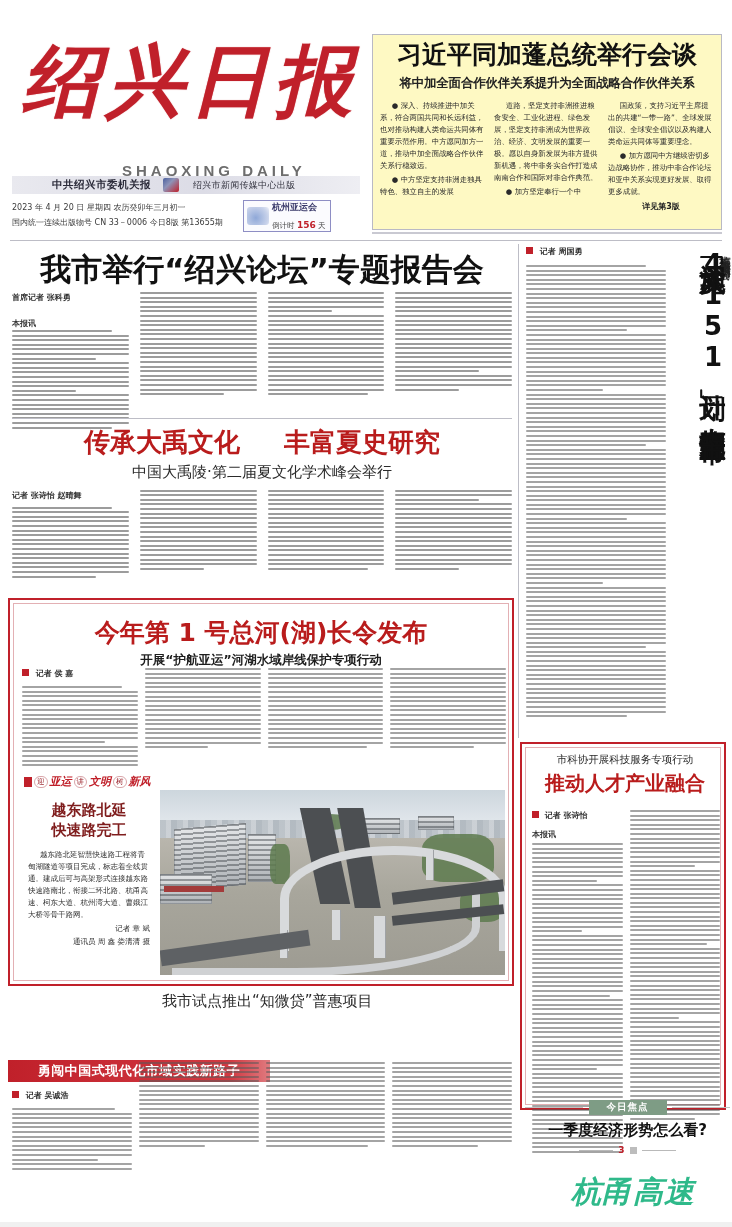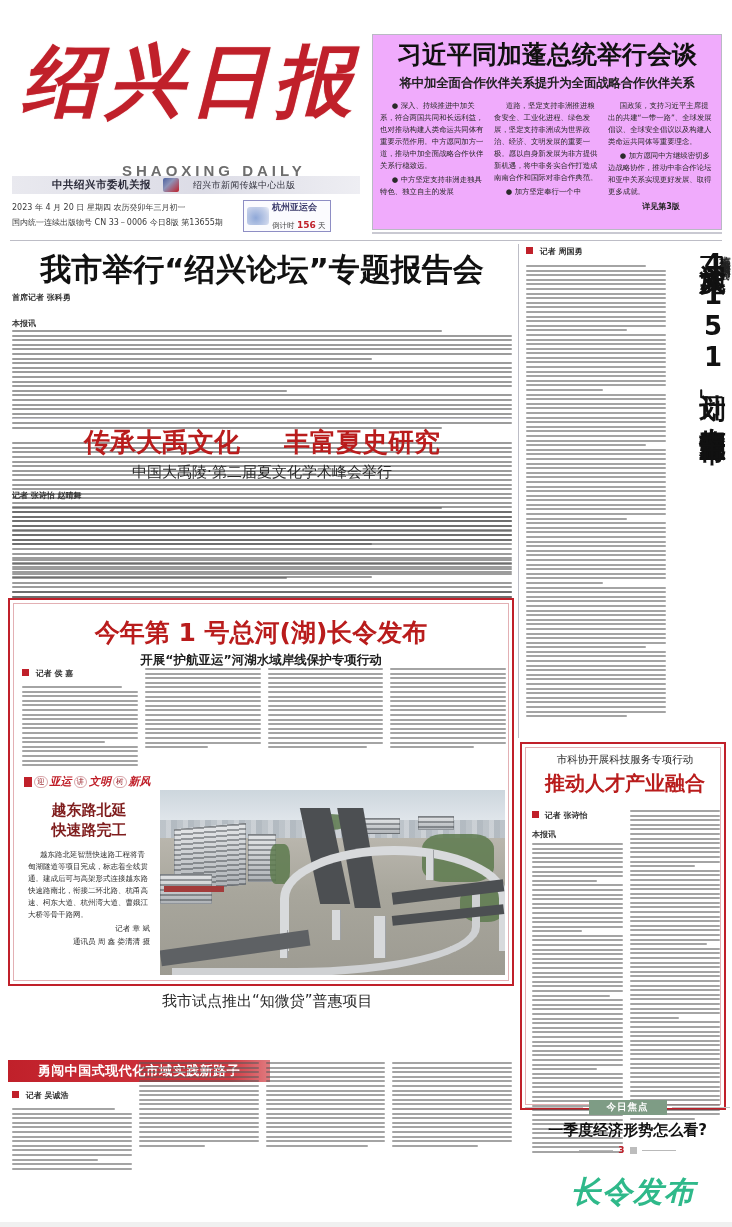--- a/index.html
+++ b/index.html
@@ -51,21 +51,21 @@
     border:1px solid #8e8ec4;display:flex;align-items:center;background:#fbfbfe;
   }
   .asiad .mark{width:22px;height:18px;margin-left:3px;
     background:radial-gradient(circle at 40% 60%,#8fa8d8,#c8d2ea 70%,#eef1f8);border-radius:3px;}
   .asiad .txt{margin-left:3px;}
   .asiad .t1{font-size:9px;font-weight:bold;color:#3a3a6a;}
   .asiad .t2{font-size:7.5px;color:#444;}
   .asiad .t2 b{color:#c0202a;font-size:9px;}
 
   
-  .lead-box{position:absolute;left:372px;top:34px;width:350px;height:196px;border:1px solid #b9b9c4;background:#f0abfc;box-sizing:border-box;padding:6px 7px;}
+  .lead-box{position:absolute;left:372px;top:34px;width:350px;height:196px;border:1px solid #b9b9c4;background:#fef9c3;box-sizing:border-box;padding:6px 7px;}
   .lead-h1{font-size:25px;font-weight:bold;color:#111;text-align:center;letter-spacing:0px;line-height:1.12;
     font-family:"DejaVu Sans","Liberation Sans",sans-serif;}
   .lead-h2{font-size:12.5px;font-weight:bold;color:#222;text-align:center;margin-top:6px;letter-spacing:-.2px;}
   .lead-cols{display:flex;gap:8px;margin-top:8px;}
   .lead-col{flex:1;font-size:7.4px;line-height:12px;color:#2a2a2a;}
   .lead-col p{margin:0 0 2px 0;text-indent:1.6em;}
   .refline{text-align:center;font-weight:bold;font-size:8px;color:#222;margin-top:3px;}
   .lead-sep{position:absolute;left:372px;top:232px;width:350px;height:2px;background:#c9c9d2;}
 
   
@@ -75,21 +75,21 @@
   
   .story{position:absolute;box-sizing:border-box;}
   .hl-big{
     font-size:31px;font-weight:bold;color:#111;text-align:center;letter-spacing:0;
     font-family:"DejaVu Sans","Liberation Sans",sans-serif;line-height:1.1;
   }
   .hl-mid{font-size:26px;font-weight:bold;text-align:center;color:#b91c1c;line-height:1.1;}
   .hl-sub{font-size:12.5px;font-weight:bold;text-align:center;color:#1d1d1d;margin-top:5px;}
   .kicker{font-size:15px;color:#2b2b2b;text-align:center;}
   .byline{font-size:8px;color:#333;font-weight:bold;}
-  .body-cols{display:flex;gap:11px;margin-top:6px;flex-direction:column;}
+  .body-cols{display:flex;gap:11px;margin-top:6px;}
   .bcol{flex:1;}
   .bcol .fakelines i{background:#4a4a4a;}
 
   
   .vstory{position:absolute;left:522px;top:240px;width:210px;height:500px;box-sizing:border-box;}
   .vhead{
     position:absolute;right:4px;top:4px;height:386px;
     writing-mode:vertical-rl;text-orientation:upright;
     font-size:26px;font-weight:bold;line-height:1.18;color:#111;letter-spacing:1px;
   }
@@ -973,16 +973,16 @@
     </div>
     <div class="focus-title cn">一季度经济形势怎么看?</div>
     <div class="focus-pg">
       <span class="ln"></span>
       <span class="n cn">3</span>
       <span class="sq"></span>
       <span class="ln"></span>
     </div>
   </div>
 
-  <div class="watermark cn">长令发布</div>
+  <div class="watermark cn">杭甬高速</div>
   <div class="footbar"></div>
 
 </div>
 
 </body></html>

